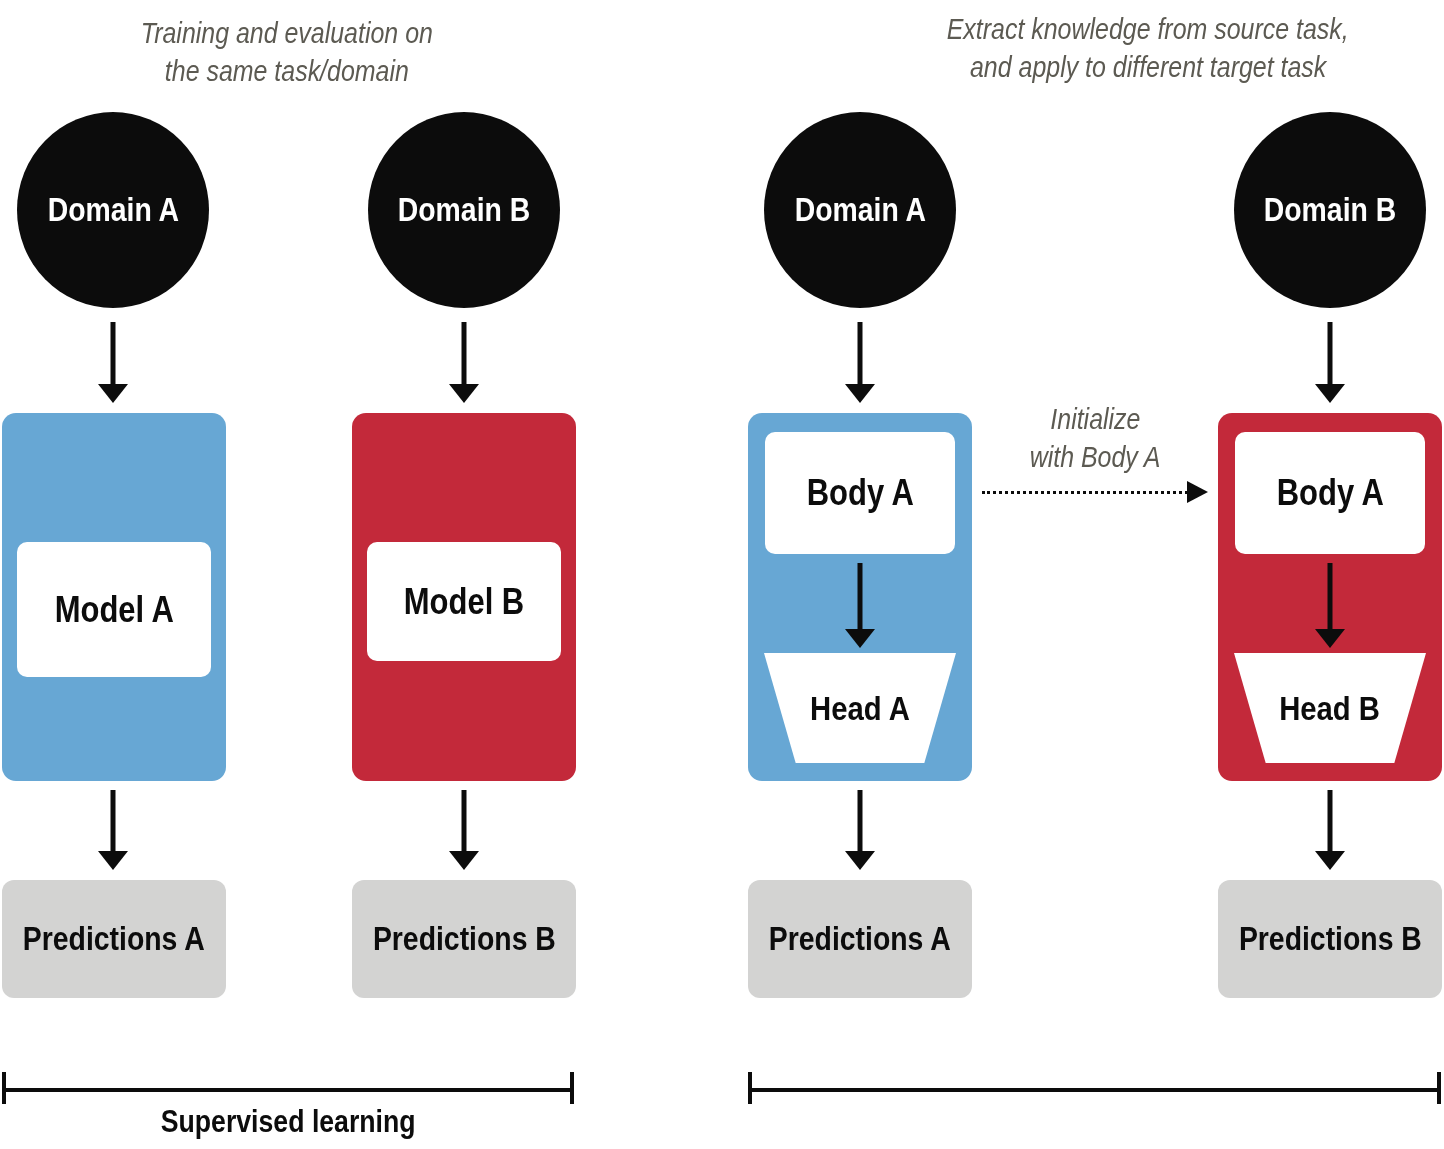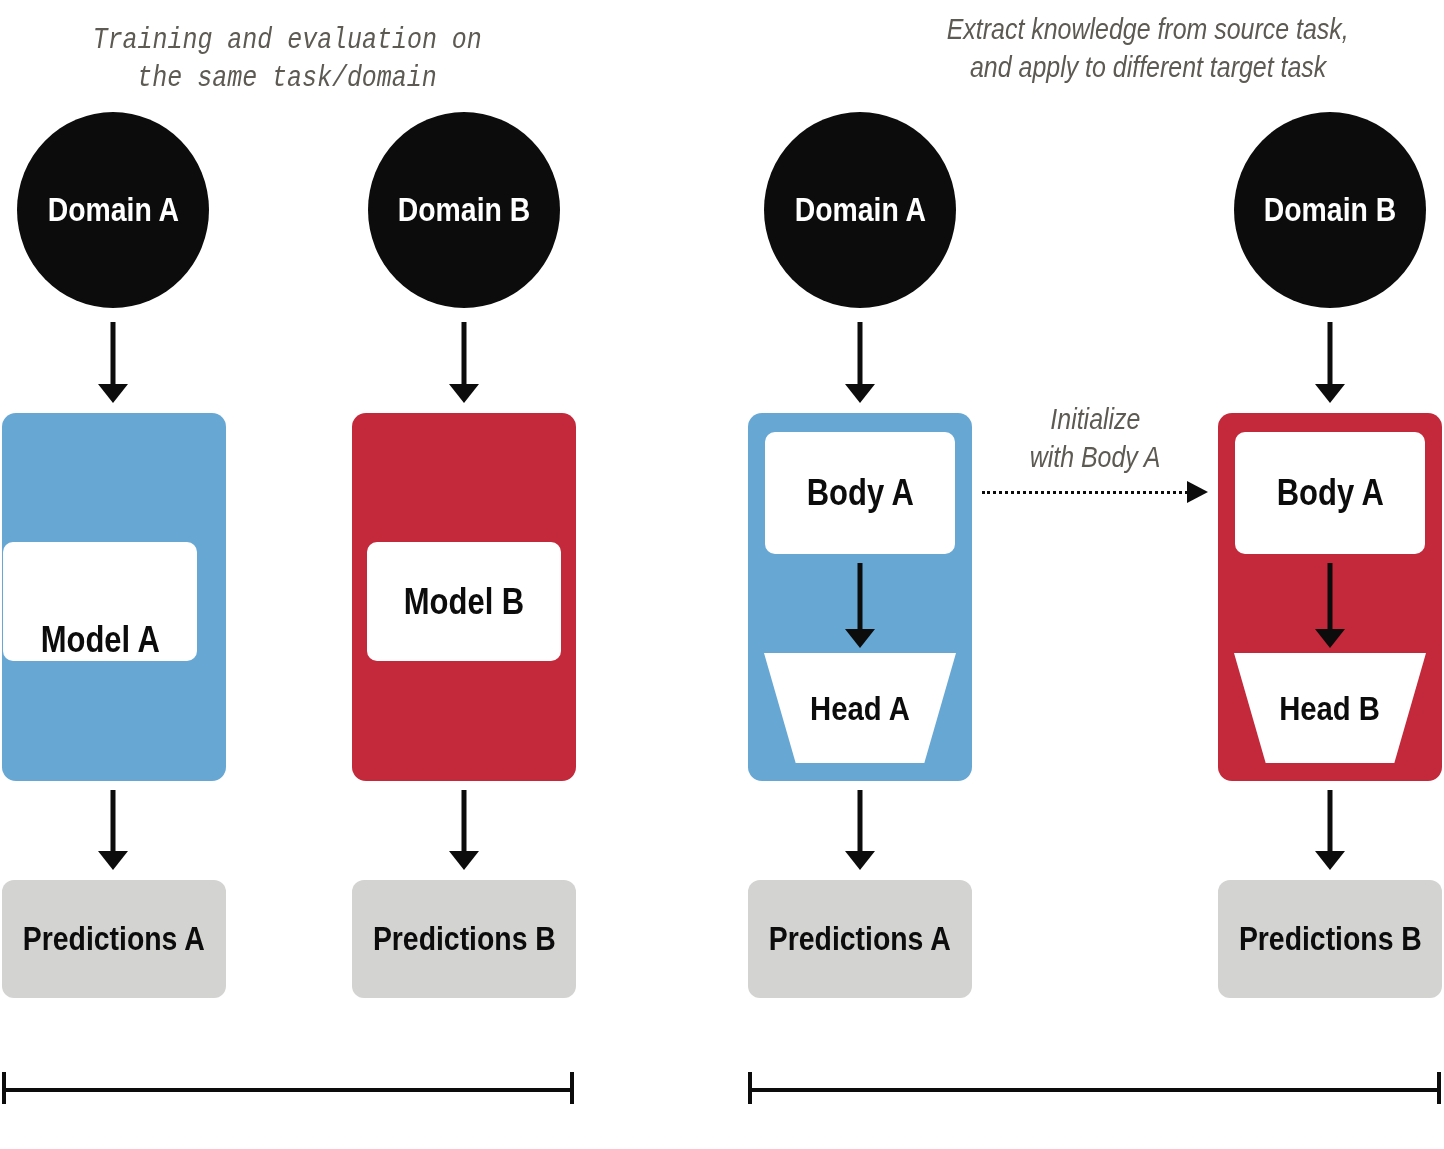--- a/index.html
+++ b/index.html
@@ -51,21 +51,21 @@
   }
   .bracket-line { background:#0c0c0c; height:4px; }
   .bracket-tick { background:#0c0c0c; width:4px; height:32px; }
   .bracket-label { font-weight:bold; font-size:31px; color:#0c0c0c; text-align:center; }
 </style>
 </head>
 <body>
 
 <div class="canvas">
 
-  <div class="abs caption" style="left:37px; top:22px; width:500px;font-family:Liberation Mono, monospace;">
+  <div class="abs caption" style="left:37px; top:14px; width:500px;">
     <span class="cond">Training and evaluation on</span><br>
     <span class="cond">the same task/domain</span>
   </div>
   <div class="abs caption" style="left:898px; top:10px; width:500px;">
     <span class="cond">Extract knowledge from source task,</span><br>
     <span class="cond">and apply to  different target task</span>
   </div>
 
   <div class="abs center node-ellipse" style="left:17px;  top:112px; width:192px; height:196px;">
     <span class="cond">Domain A</span>
@@ -91,21 +91,21 @@
   <div class="abs varrow" style="left:845px; top:322px; width:30px; height:81px;">
       <div class="shaft"></div>
       <div class="head"></div>
     </div>
   <div class="abs varrow" style="left:1315px; top:322px; width:30px; height:81px;">
       <div class="shaft"></div>
       <div class="head"></div>
     </div>
 
   <div class="abs bigbox blue" style="left:2px; top:413px; width:224px; height:368px;"></div>
-  <div class="abs center whitebox" style="left:3px; top:542px; width:194px; height:119px;align-items:flex-end;">
+  <div class="abs center whitebox" style="left:17px; top:542px; width:194px; height:135px;">
     <span class="cond">Model A</span>
   </div>
 
   <div class="abs bigbox red" style="left:352px; top:413px; width:224px; height:368px;"></div>
   <div class="abs center whitebox" style="left:367px; top:542px; width:194px; height:119px;">
     <span class="cond">Model B</span>
   </div>
 
   <div class="abs bigbox blue" style="left:748px; top:413px; width:224px; height:368px;"></div>
   <div class="abs center whitebox" style="left:765px; top:432px; width:190px; height:122px;">
@@ -164,18 +164,21 @@
   <div class="abs center graybox" style="left:748px; top:880px; width:224px; height:118px;">
     <span class="cond">Predictions A</span>
   </div>
   <div class="abs center graybox" style="left:1218px; top:880px; width:224px; height:118px;">
     <span class="cond">Predictions B</span>
   </div>
 
   <div class="abs bracket-line" style="left:2px; top:1088px; width:572px;"></div>
   <div class="abs bracket-tick" style="left:2px; top:1072px;"></div>
   <div class="abs bracket-tick" style="left:570px; top:1072px;"></div>
+  <div class="abs bracket-label" style="left:38px; top:1104px; width:500px;">
+    <span class="cond">Supervised learning</span>
+  </div>
 
   <div class="abs bracket-line" style="left:748px; top:1088px; width:693px;"></div>
   <div class="abs bracket-tick" style="left:748px; top:1072px;"></div>
   <div class="abs bracket-tick" style="left:1437px; top:1072px;"></div>
 
 </div>
 
 </body></html>

